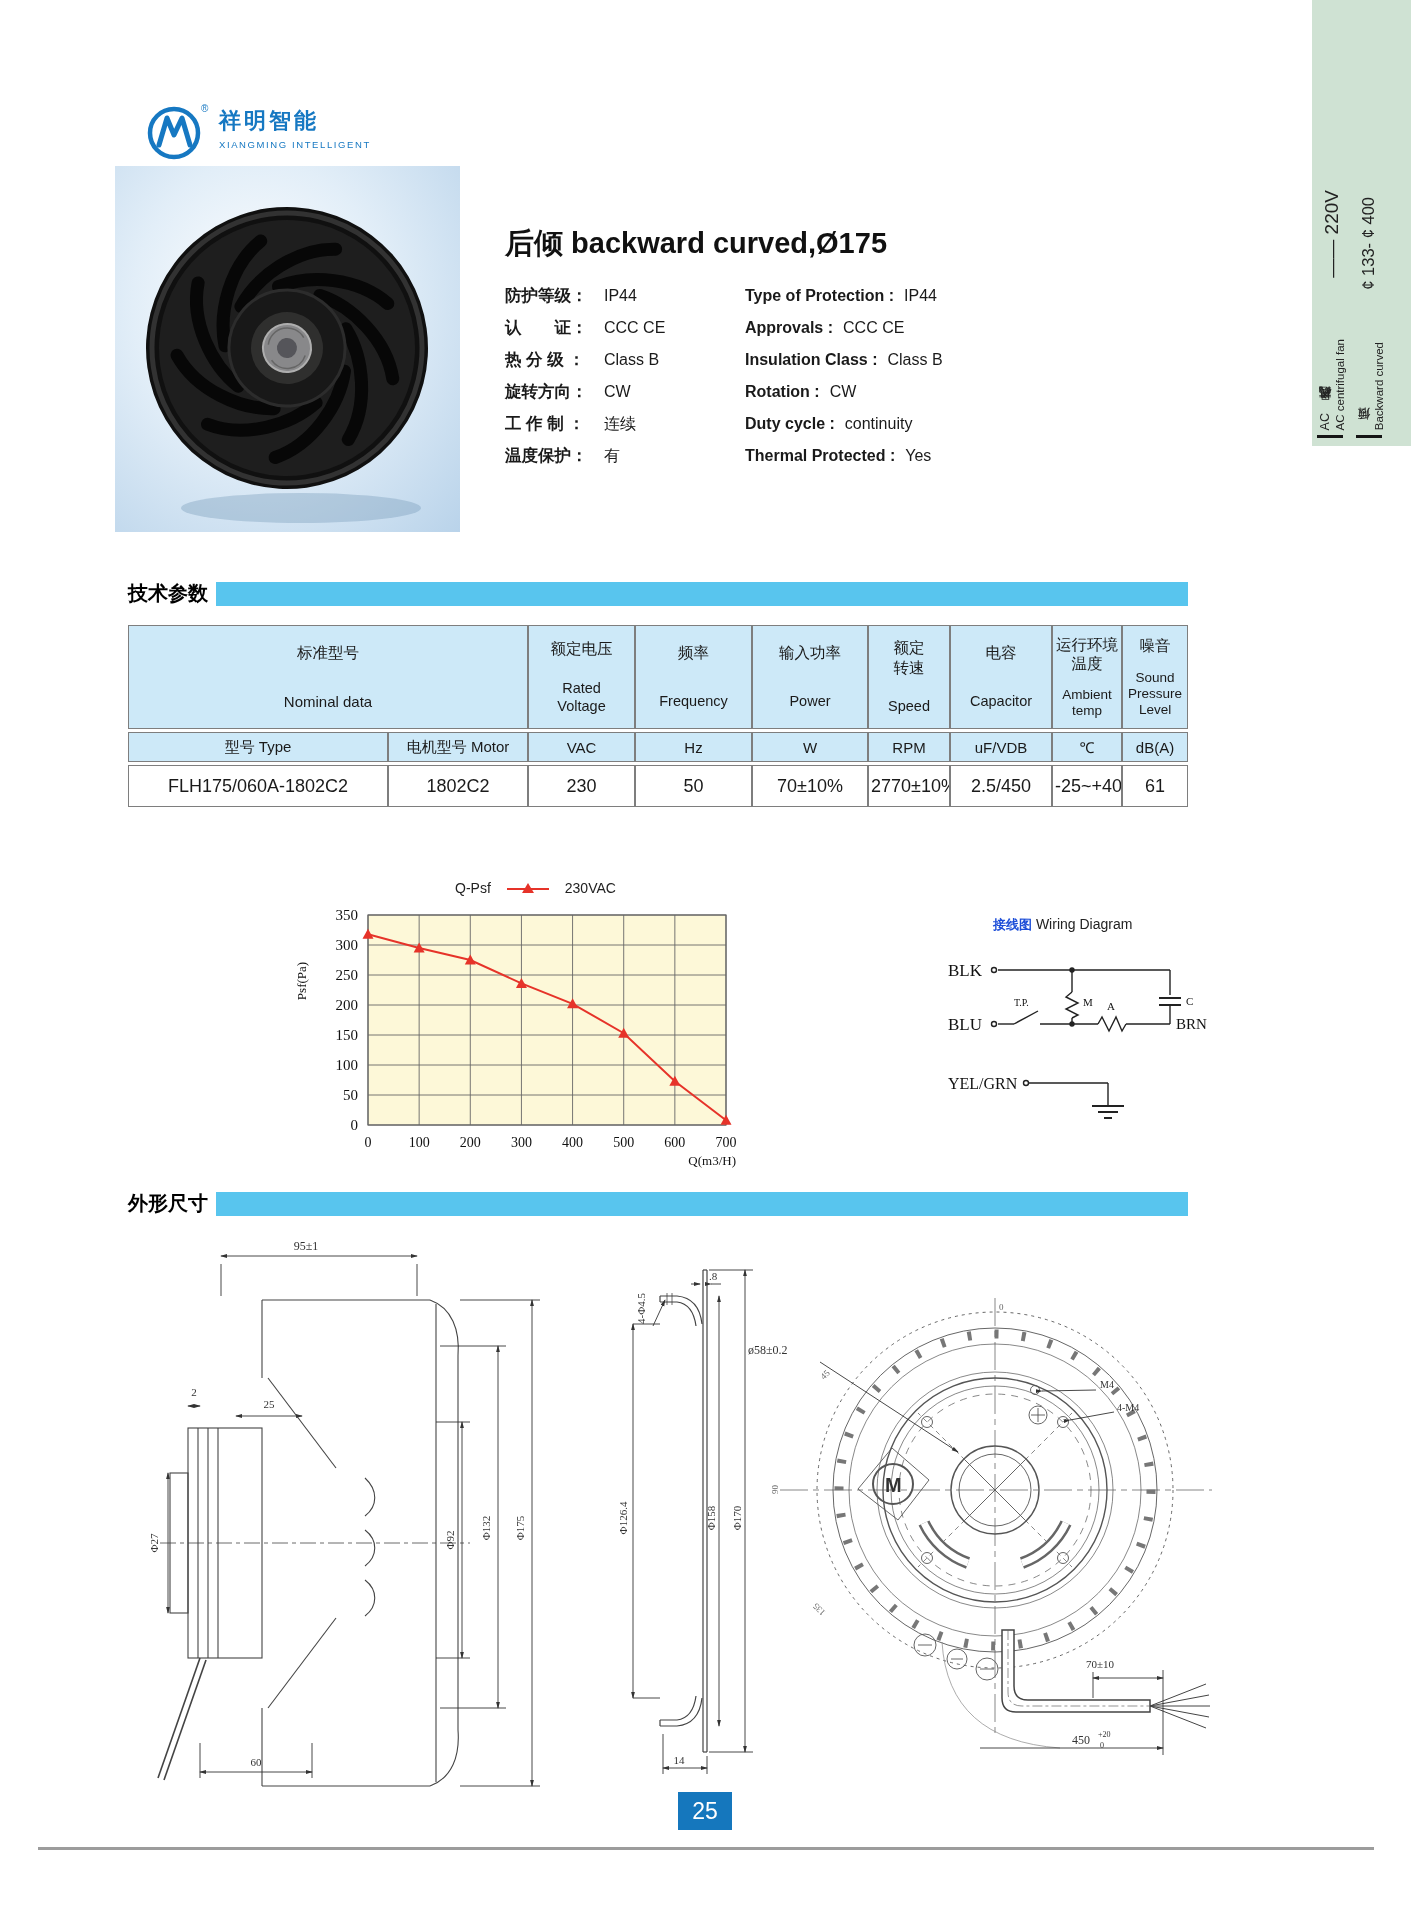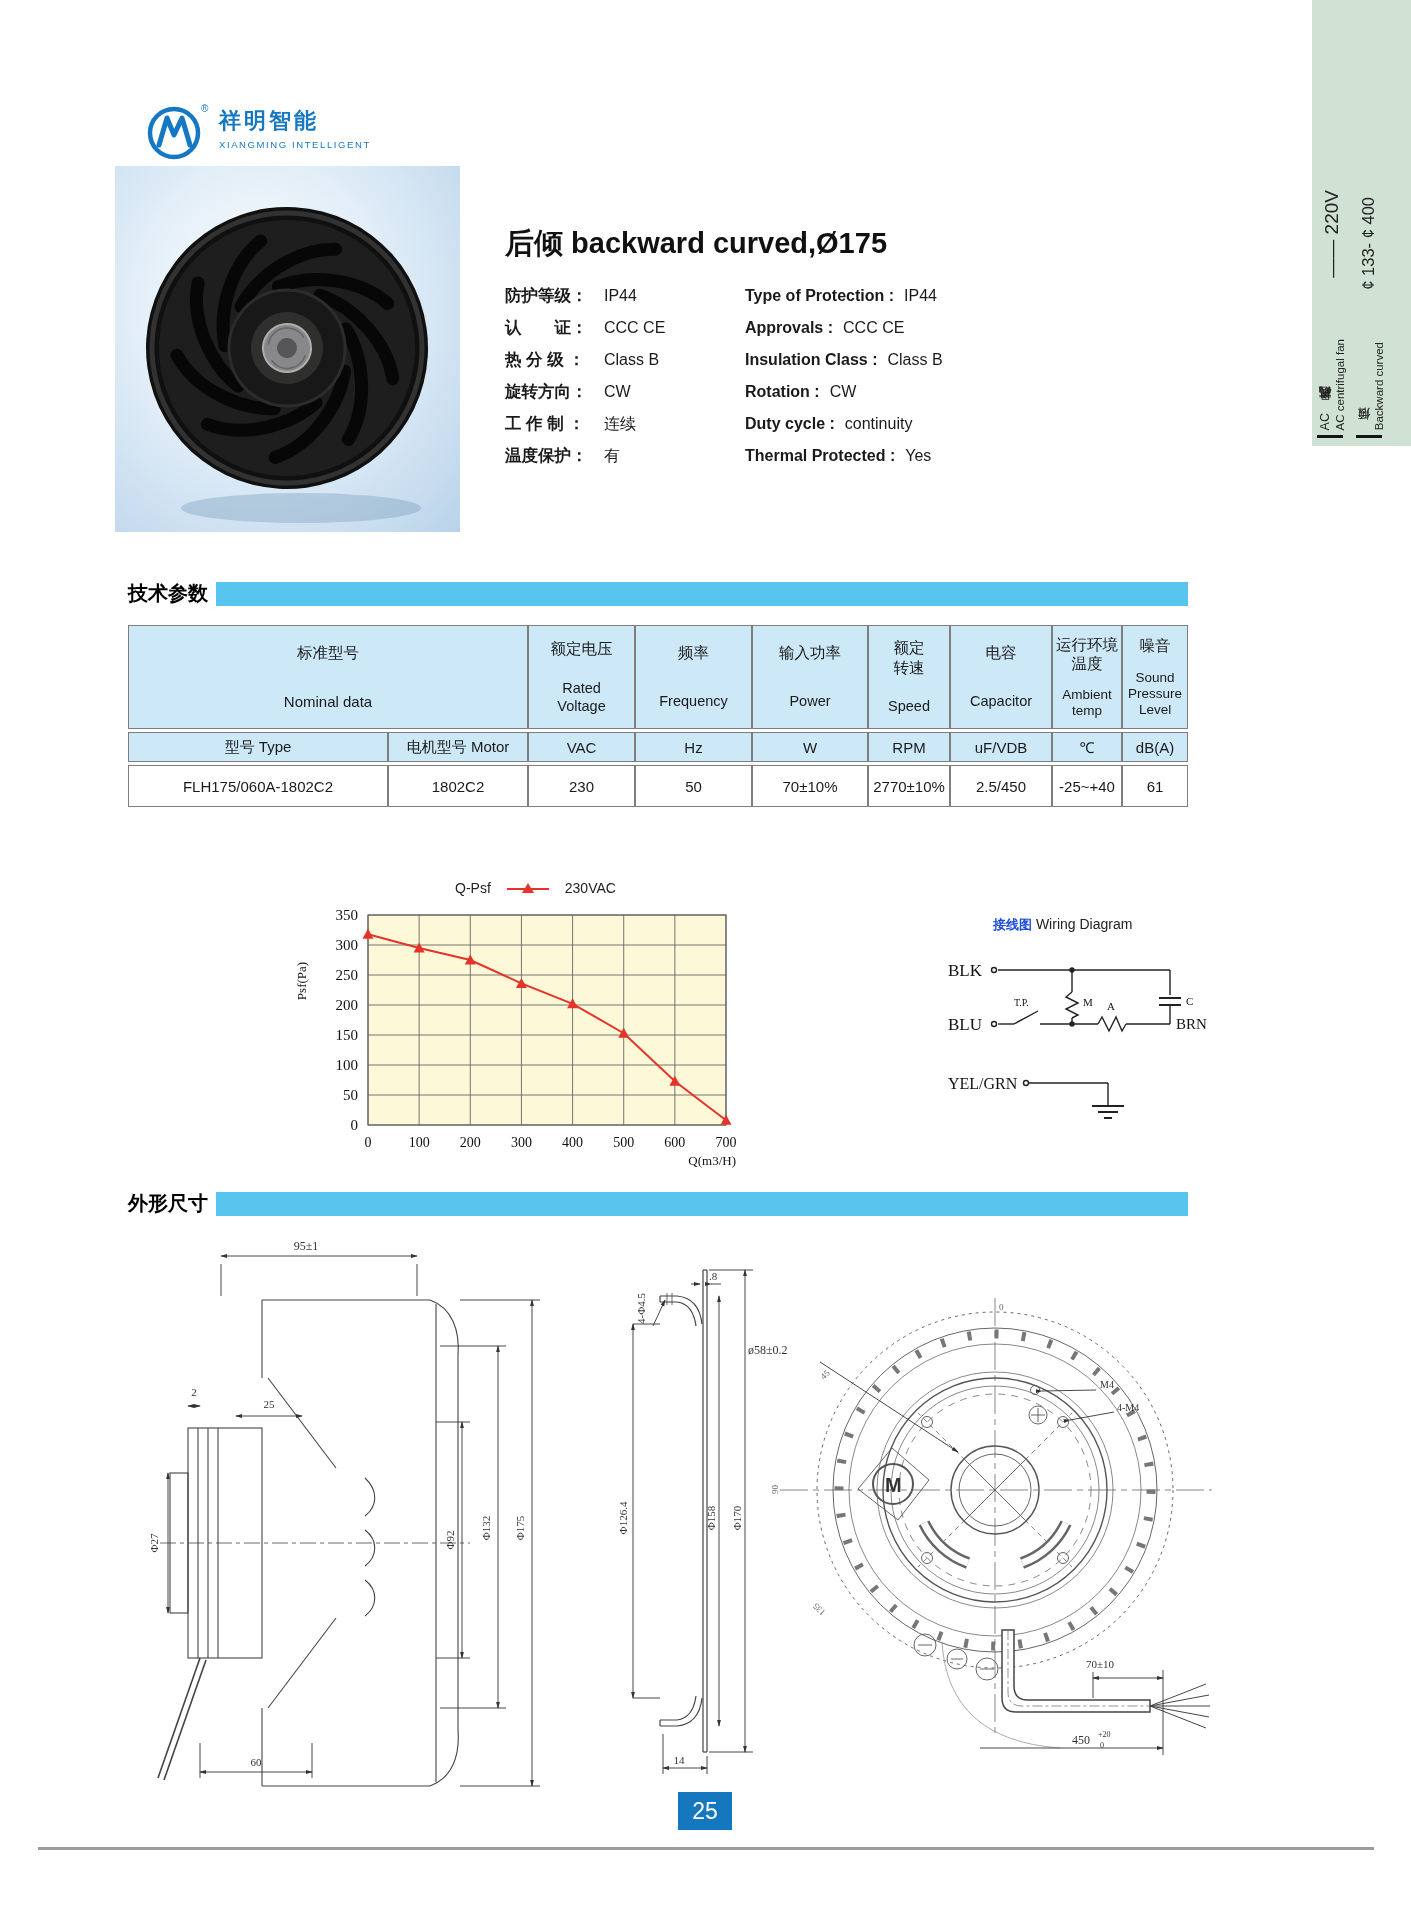--- a/index.html
+++ b/index.html
@@ -41,21 +41,21 @@
   .secbar{position:absolute;left:128px;width:1060px;display:flex;align-items:center;gap:8px;}
   .secbar .txt{font-weight:bold;font-size:20px;color:#000;white-space:pre;}
   .secbar .bar{flex:1;height:24px;background:#58c5ee;}
 
   
   table.params{position:absolute;left:128px;top:622px;border-collapse:separate;border-spacing:0 3px;table-layout:fixed;width:1060px;}
   table.params td{border:1px solid #7e7e7e;text-align:center;vertical-align:middle;padding:1px 2px;overflow:hidden;}
   tr.h1 td,tr.h2 td{background:#cde9f8;}
   tr.h1{height:104px;}
   tr.h2{height:30px;font-size:15px;}
-  tr.v{height:42px;font-size:15px;border-radius:17px;}
+  tr.v{height:42px;font-size:18px;border-radius:17px;}
   tr.v td{background:#fff;}
   .h1cell{display:flex;flex-direction:column;justify-content:space-around;height:98px;align-items:center;}
   .h1cell .cn{font-size:15.5px;white-space:pre-line;line-height:1.25;}
   .h1cell .en{font-size:13.5px;white-space:pre-line;line-height:1.2;}
 
   
   .legend{position:absolute;left:455px;top:880px;display:flex;align-items:center;gap:14px;font-size:14px;color:#222;}
   #curve-svg{position:absolute;left:290px;top:903px;}
 
   

